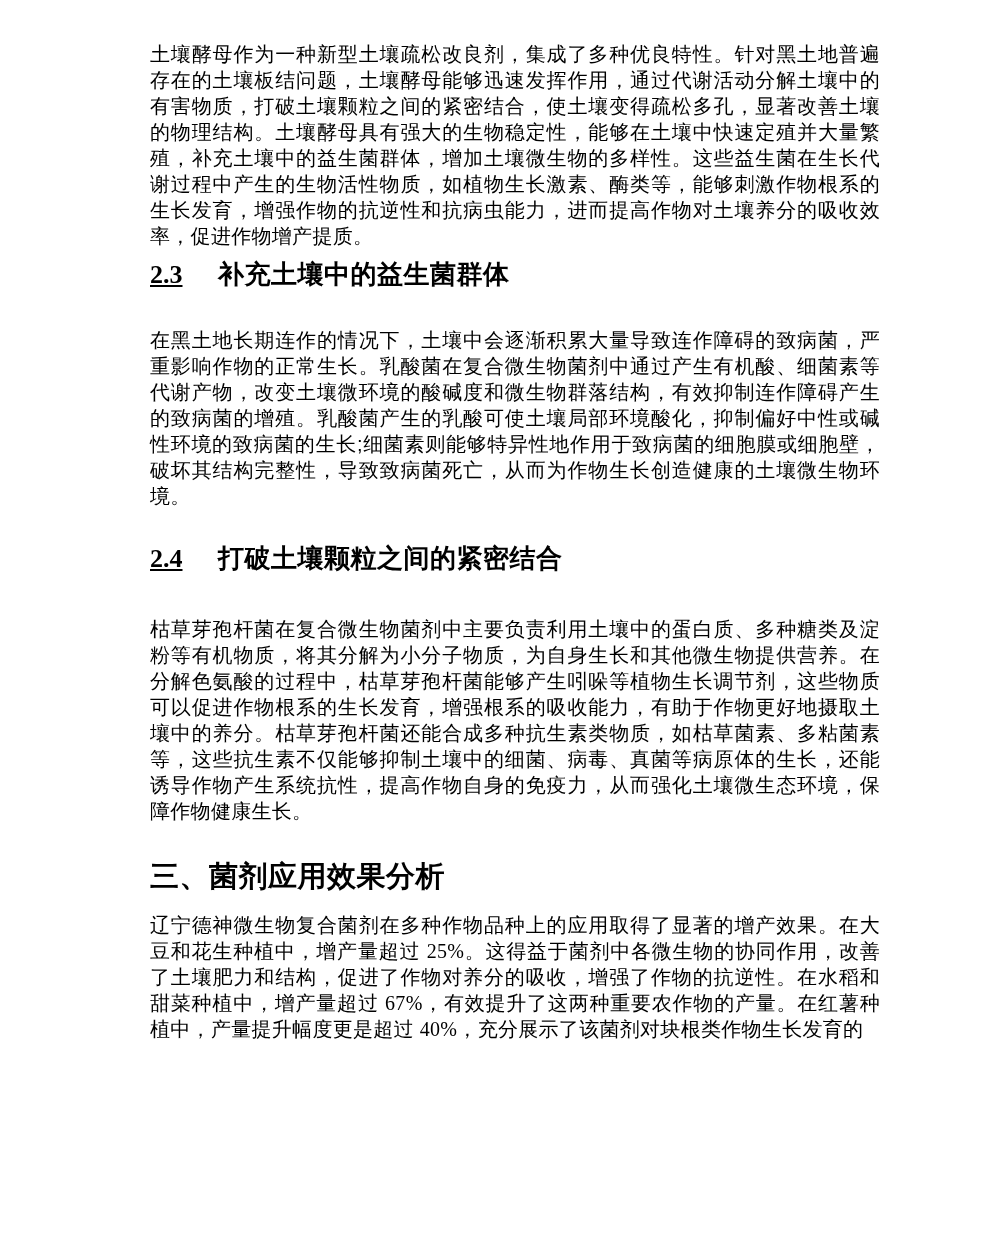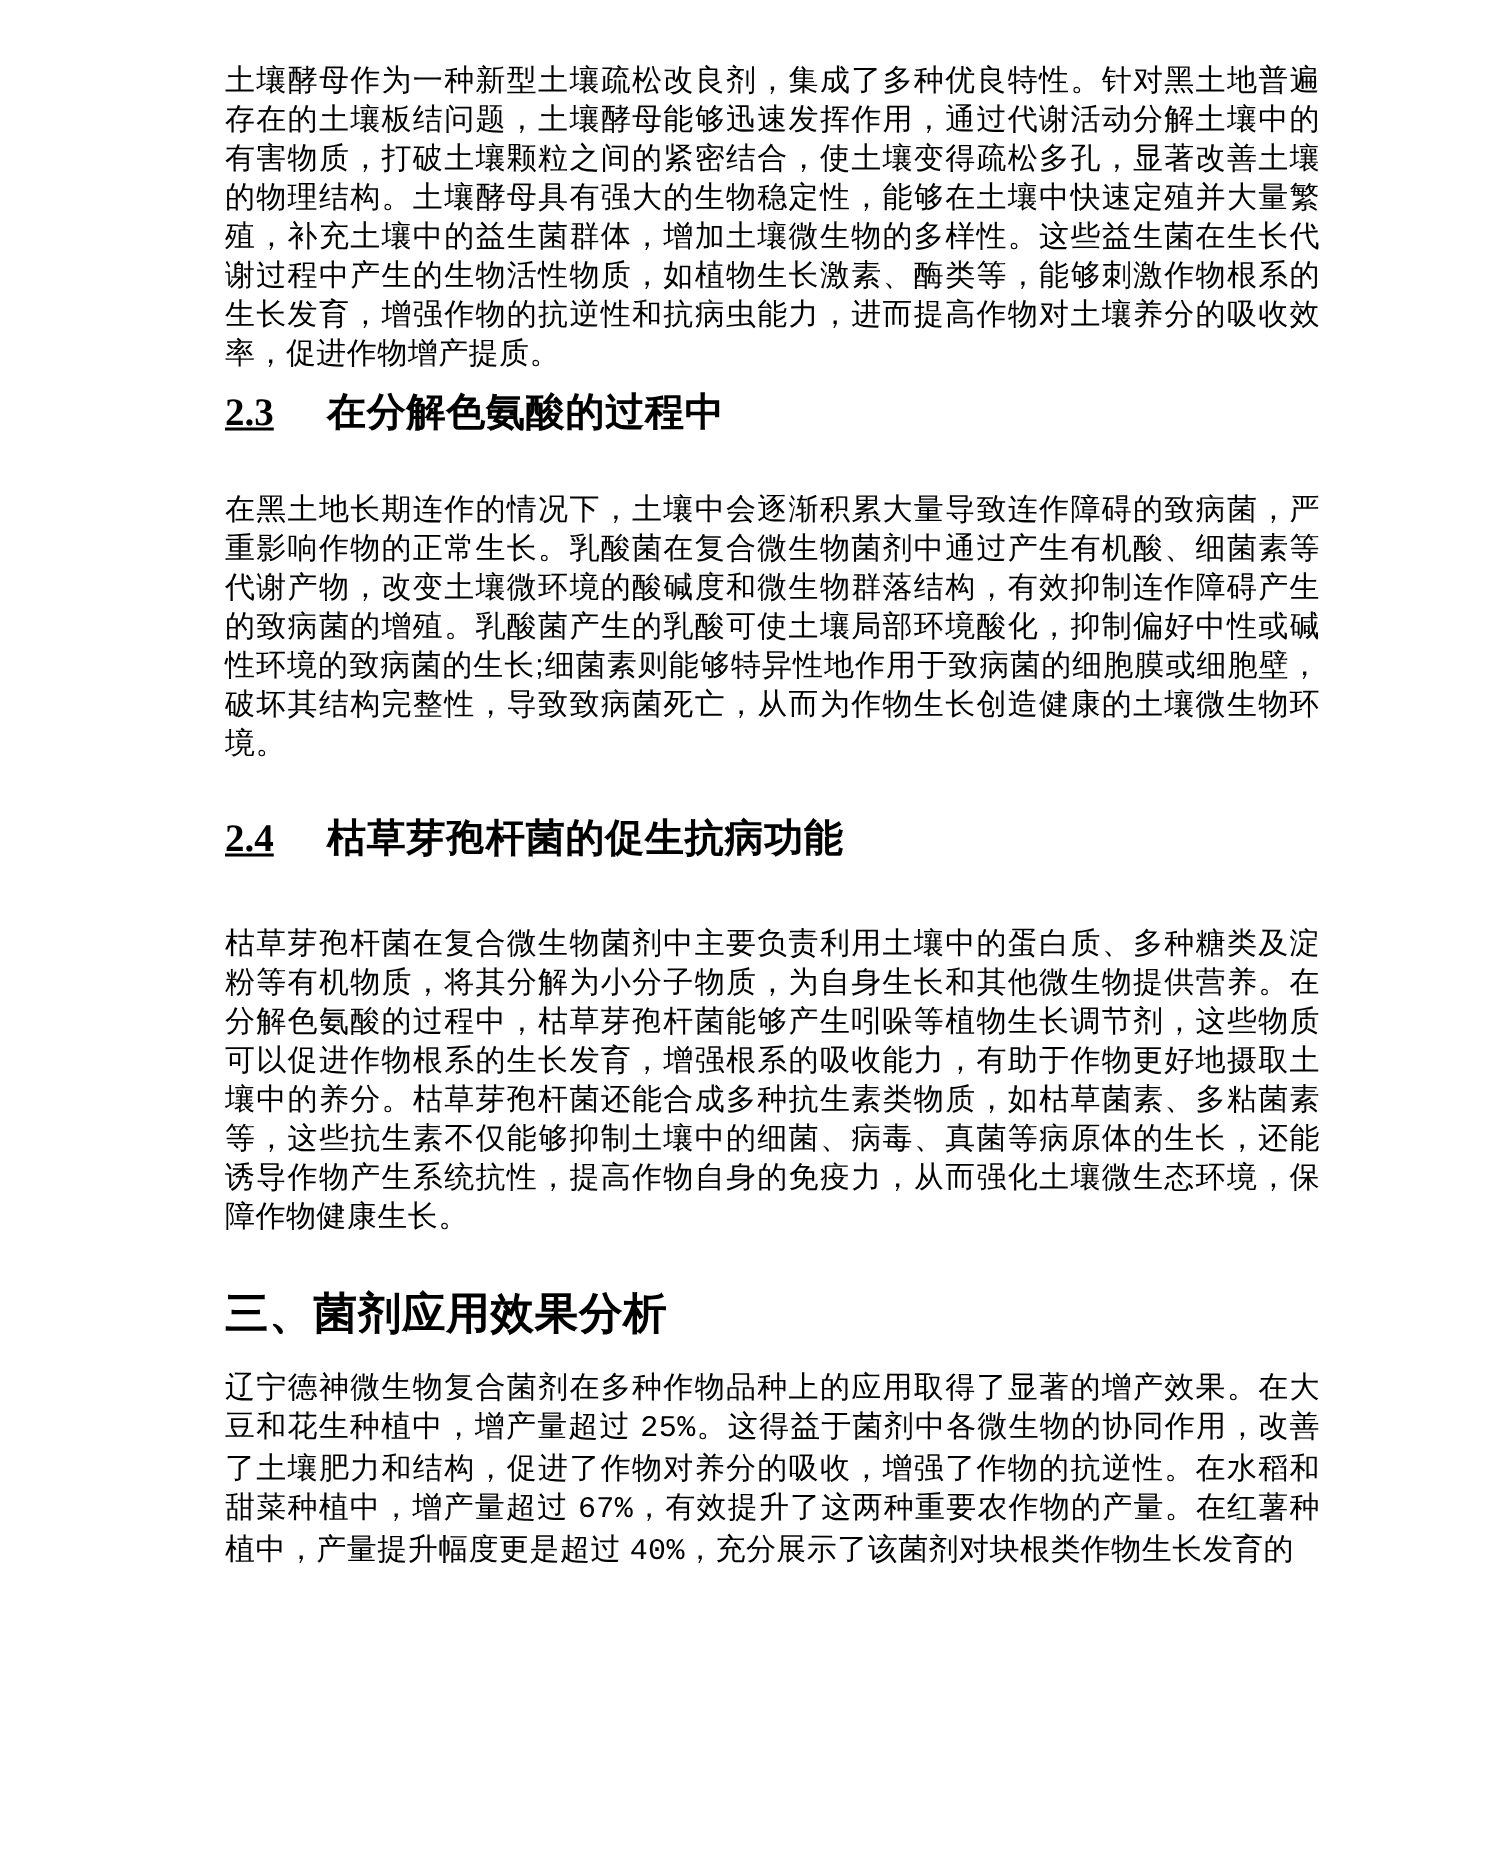--- a/index.html
+++ b/index.html
@@ -19,21 +19,21 @@
     font-family: "Liberation Sans", "DejaVu Sans", sans-serif;
   }
   p.body-para {
     margin: 0;
     font-size: 20px;
     line-height: 26px;
     text-align: justify;
     letter-spacing: 0.3px;
   }
   .num {
-    font-family: Liberation Mono, monospace;
+    font-family: Liberation Serif, serif;
   }
   .h-sub {
     font-size: 26px;
     line-height: 34px;
     font-weight: 700;
     letter-spacing: 0.5px;
   }
   .h-main {
     font-size: 29px;
     line-height: 38px;
@@ -52,25 +52,25 @@
   #h3  { margin: 33px 0 17px; }
   #h31 { margin: 74px 0 33px; }
 </style>
 </head>
 <body>
 
 <div class="page">
 
   <p class="body-para">土壤酵母作为一种新型土壤疏松改良剂，集成了多种优良特性。针对黑土地普遍存在的土壤板结问题，土壤酵母能够迅速发挥作用，通过代谢活动分解土壤中的有害物质，打破土壤颗粒之间的紧密结合，使土壤变得疏松多孔，显著改善土壤的物理结构。土壤酵母具有强大的生物稳定性，能够在土壤中快速定殖并大量繁殖，补充土壤中的益生菌群体，增加土壤微生物的多样性。这些益生菌在生长代谢过程中产生的生物活性物质，如植物生长激素、酶类等，能够刺激作物根系的生长发育，增强作物的抗逆性和抗病虫能力，进而提高作物对土壤养分的吸收效率，促进作物增产提质。</p>
 
-  <h3 class="h-sub" id="h23"><span class="hnum">2.3</span><span>在分解色氨酸的过程中</span></h3>
+  <h3 class="h-sub" id="h23"><span class="hnum">2.3</span><span>补充土壤中的益生菌群体</span></h3>
 
   <p class="body-para">在黑土地长期连作的情况下，土壤中会逐渐积累大量导致连作障碍的致病菌，严重影响作物的正常生长。乳酸菌在复合微生物菌剂中通过产生有机酸、细菌素等代谢产物，改变土壤微环境的酸碱度和微生物群落结构，有效抑制连作障碍产生的致病菌的增殖。乳酸菌产生的乳酸可使土壤局部环境酸化，抑制偏好中性或碱性环境的致病菌的生长;细菌素则能够特异性地作用于致病菌的细胞膜或细胞壁，破坏其结构完整性，导致致病菌死亡，从而为作物生长创造健康的土壤微生物环境。</p>
 
-  <h3 class="h-sub" id="h24"><span class="hnum">2.4</span><span>枯草芽孢杆菌的促生抗病功能</span></h3>
+  <h3 class="h-sub" id="h24"><span class="hnum">2.4</span><span>打破土壤颗粒之间的紧密结合</span></h3>
 
   <p class="body-para">枯草芽孢杆菌在复合微生物菌剂中主要负责利用土壤中的蛋白质、多种糖类及淀粉等有机物质，将其分解为小分子物质，为自身生长和其他微生物提供营养。在分解色氨酸的过程中，枯草芽孢杆菌能够产生吲哚等植物生长调节剂，这些物质可以促进作物根系的生长发育，增强根系的吸收能力，有助于作物更好地摄取土壤中的养分。枯草芽孢杆菌还能合成多种抗生素类物质，如枯草菌素、多粘菌素等，这些抗生素不仅能够抑制土壤中的细菌、病毒、真菌等病原体的生长，还能诱导作物产生系统抗性，提高作物自身的免疫力，从而强化土壤微生态环境，保障作物健康生长。</p>
 
   <h2 class="h-main" id="h3">三、菌剂应用效果分析</h2>
 
 
   <p class="body-para"><span>辽宁德神微生物复合菌剂在多种作物品种上的应用取得了显著的增产效果。在大豆和花生种植中，增产量超过 </span><span class="num">25%</span><span>。这得益于菌剂中各微生物的协同作用，改善了土壤肥力和结构，促进了作物对养分的吸收，增强了作物的抗逆性。在水稻和甜菜种植中，增产量超过 </span><span class="num">67%</span><span>，有效提升了这两种重要农作物的产量。在红薯种植中，产量提升幅度更是超过 </span><span class="num">40%</span><span>，充分展示了该菌剂对块根类作物生长发育的</span></p>
 
 </div>
 

